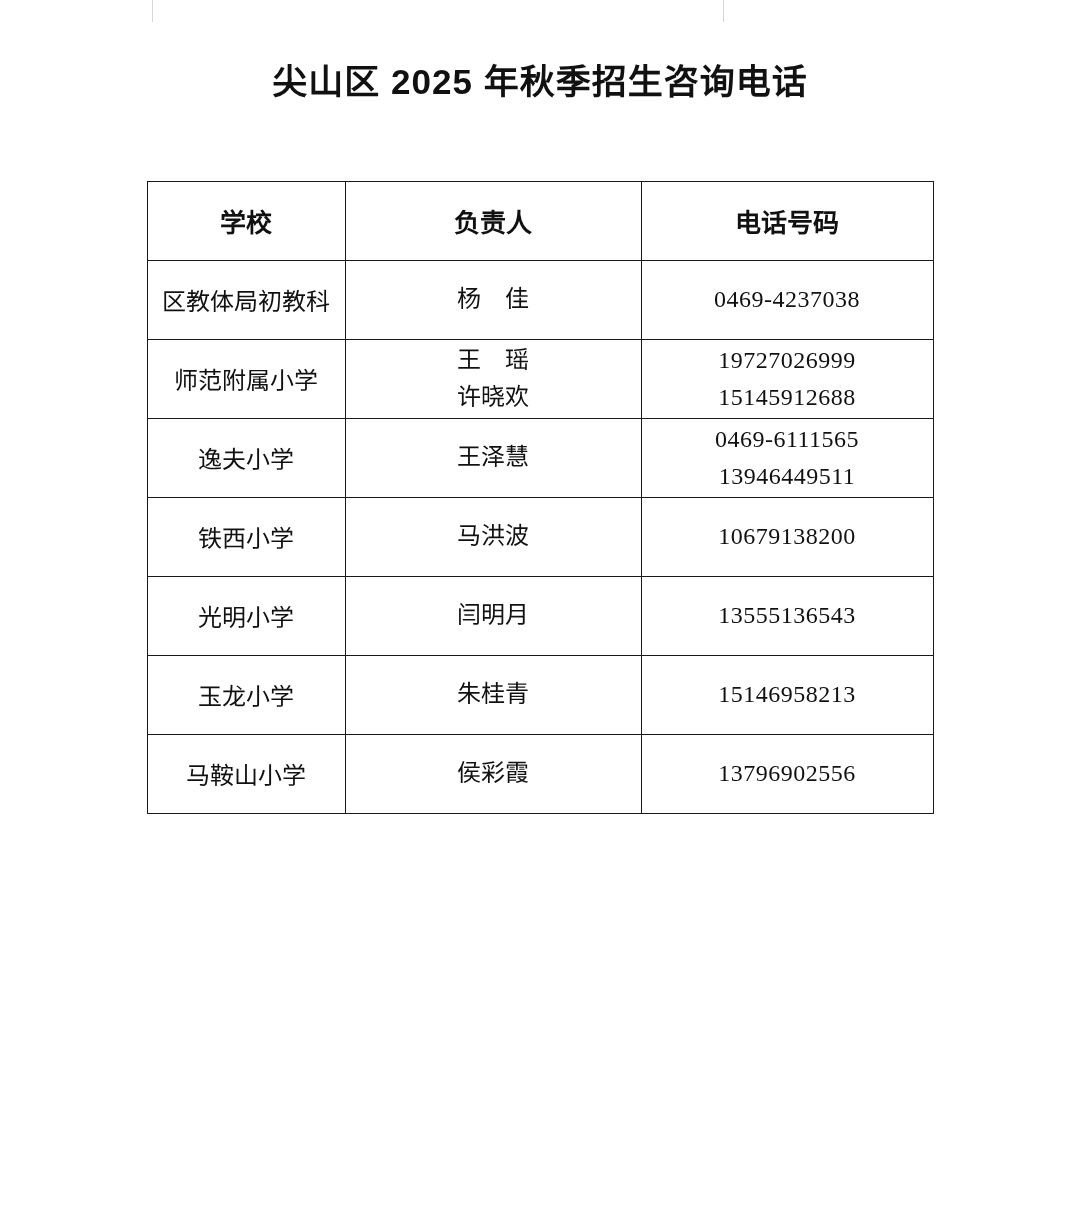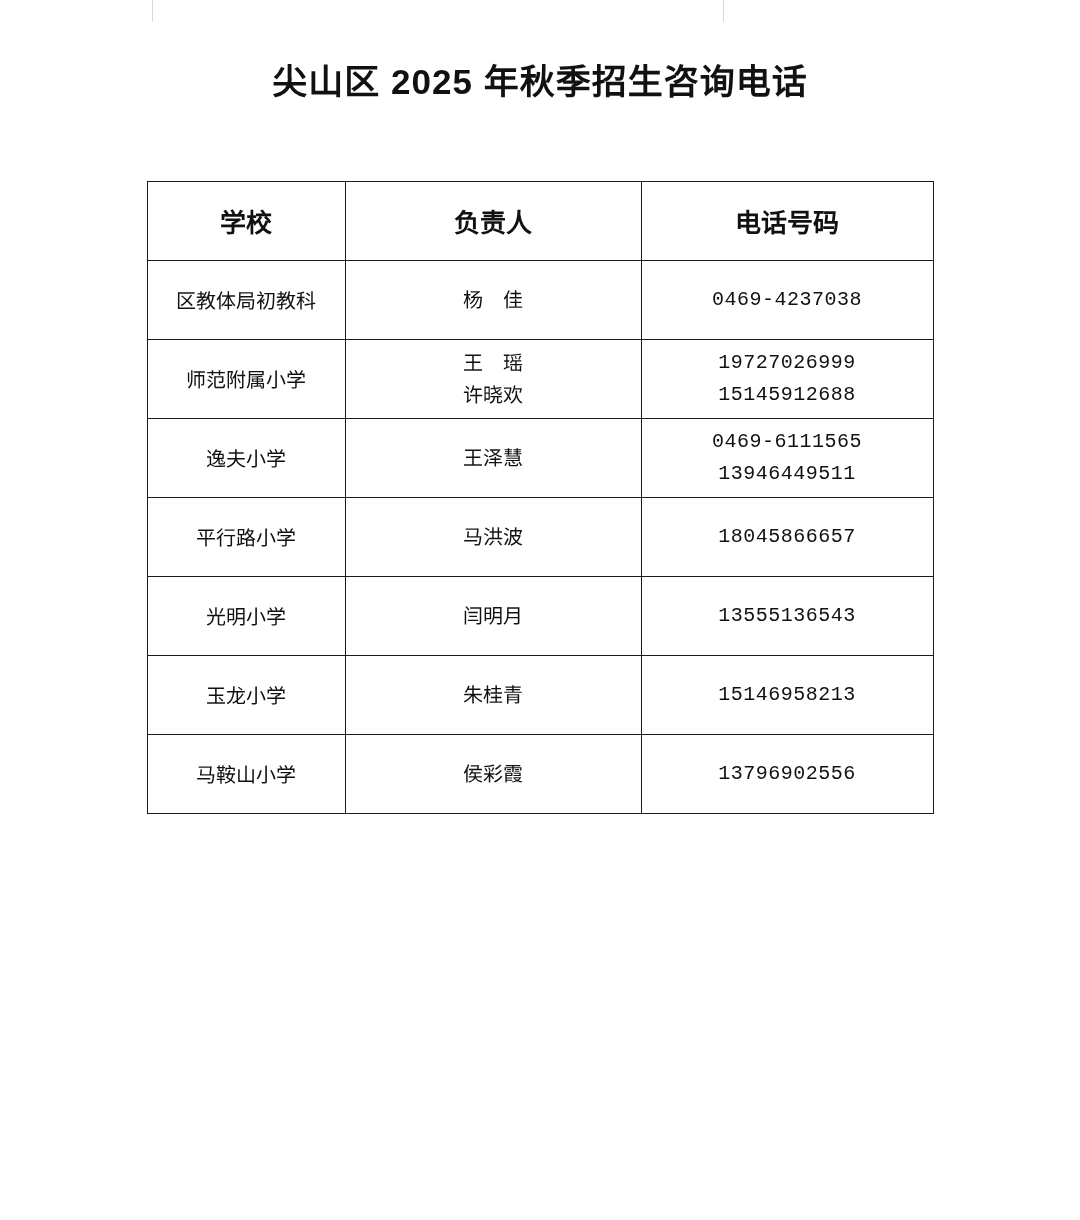--- a/index.html
+++ b/index.html
@@ -44,21 +44,21 @@
   table.contact-table {
     border-collapse: collapse;
     width: 786px;
     table-layout: fixed;
   }
   table.contact-table td,
   table.contact-table th {
     border: 1.5px solid #1a1a1a;
     text-align: center;
     vertical-align: middle;
-    font-size: 20px;
+    font-size: 24px;
     font-weight: normal;
     padding: 0 6px;
   }
   table.contact-table th {
     font-size: 26px;
     font-weight: bold;
     height: 78px;
   }
   table.contact-table td {
     height: 78px;
@@ -69,21 +69,21 @@
 
   .cell-lines {
     display: flex;
     flex-direction: column;
     justify-content: center;
     gap: 10px;
     line-height: 1.1;
   }
   .tall td { height: 110px; }
   .phone {
-    font-family: Liberation Mono, monospace;
+    font-family: Liberation Serif, serif;
     letter-spacing: 0.5px;
   }
 </style>
 </head>
 <body>
 
 <div class="corner-mark left"></div>
 <div class="corner-mark right"></div>
 
 <h1 class="page-title">尖山区 2025 年秋季招生咨询电话</h1>
@@ -139,29 +139,29 @@
             </div>
           </td>
           <td>
             <div class="cell-lines">
               <div class="phone">0469-6111565</div>
               <div class="phone">13946449511</div>
             </div>
           </td>
         </tr>
         <tr>
-          <td>平行路小学</td>
+          <td>铁西小学</td>
           <td>
             <div class="cell-lines">
               <div>马洪波</div>
             </div>
           </td>
           <td>
             <div class="cell-lines">
-              <div class="phone">18045866657</div>
+              <div class="phone">10679138200</div>
             </div>
           </td>
         </tr>
         <tr>
           <td>光明小学</td>
           <td>
             <div class="cell-lines">
               <div>闫明月</div>
             </div>
           </td>

